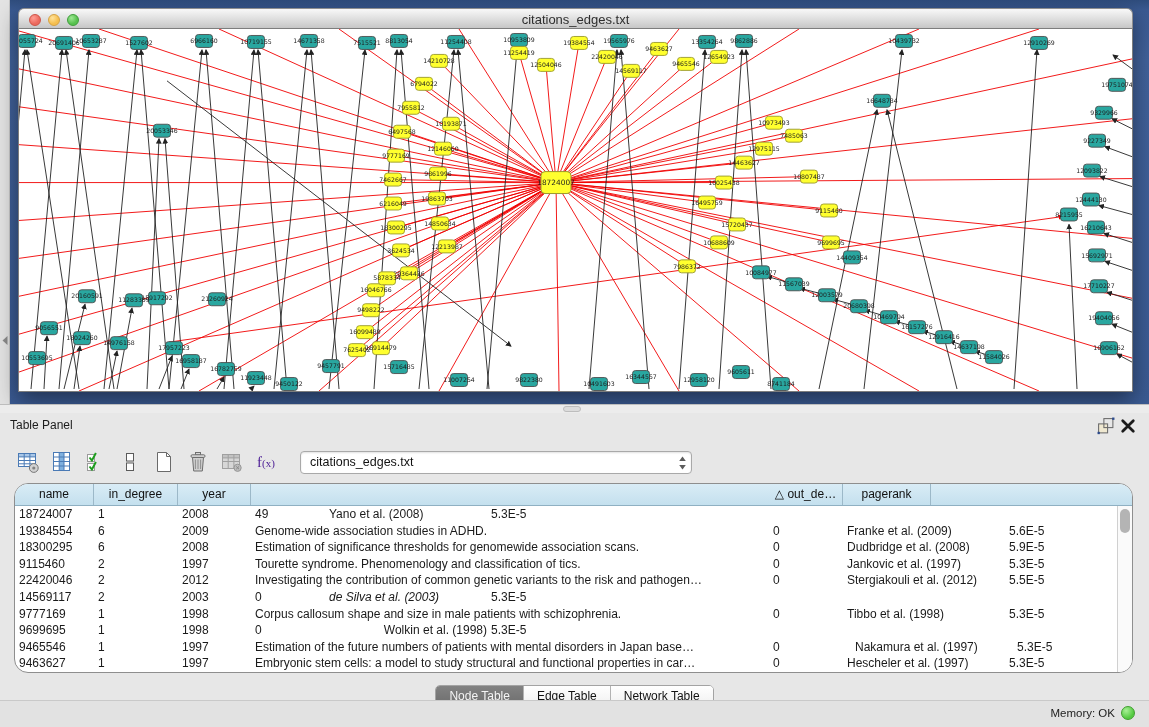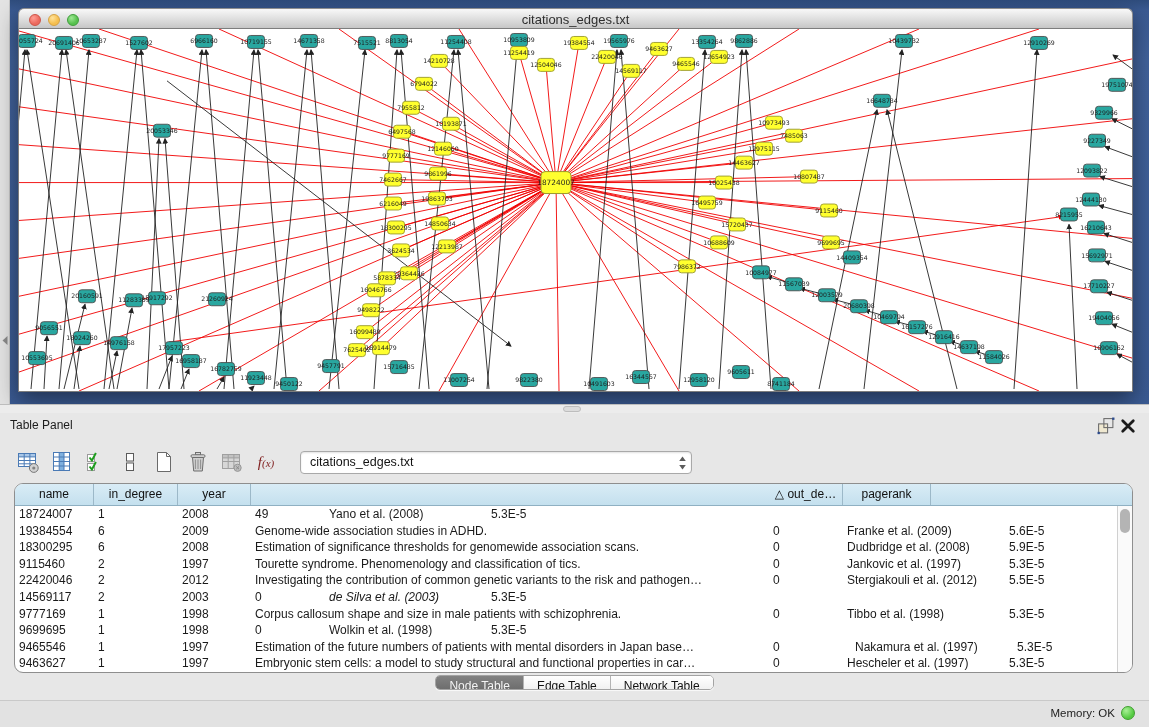--- a/index.html
+++ b/index.html
@@ -37,45 +37,45 @@
 
   
   #table-panel { position:absolute; left:0; top:413px; width:1149px; height:314px; background:#e7e7e7; }
   #panel-header { position:relative; height:26px; }
   #panel-title { position:absolute; left:10px; top:5px; font-size:12px; color:#1c1c1c; }
   #panel-float { position:absolute; right:34px; top:4px; width:18px; height:18px; }
   #panel-close { position:absolute; right:12px; top:4px; width:18px; height:18px; }
 
   #toolbar { position:absolute; left:14px; top:32px; height:34px; display:flex; align-items:center; gap:6px; }
   .tool { width:28px; height:28px; display:flex; align-items:center; justify-content:center; border-radius:3px; }
-  .fx { font-family:"Liberation Serif", serif; font-style:italic; font-size:15px; color:#7f1d1d; }
+  .fx { font-family:"Liberation Serif", serif; font-size:15px; color:#4c1d95; }
   .fx small { font-size:11px; }
   #combo { position:relative; margin-left:14px; width:392px; height:23px; background:#fff;
     border:1px solid #a9a9a9; border-radius:4px; box-shadow:inset 0 1px 2px rgba(0,0,0,.12);
     font-size:12.5px; color:#111; line-height:21px; padding-left:9px; }
   #combo-stepper { position:absolute; right:4px; top:3px; }
 
   #table-frame { position:absolute; left:14px; top:70px; width:1119px; height:190px;
-    background:#fff; border:1px solid #8e8e8e; border-radius:9px; overflow:hidden; }
+    background:#fff; border:1px solid #8e8e8e; border-radius:14px; overflow:hidden; }
   #thead { display:flex; height:22px; background:linear-gradient(#d9ecf6,#c4e0ee);
     border-bottom:1px solid #8fb0c2; }
   .th { flex:none; font-size:12px; color:#111; text-align:center; line-height:21px;
     border-right:1px solid #9cb8c8; overflow:hidden; white-space:nowrap; }
   #tbody { position:absolute; left:0; top:22px; right:15px; bottom:0; overflow:hidden; }
   .tr { display:flex; height:16.6px; }
   .td { flex:none; font-size:12px; color:#1a1a1a; line-height:16.4px; padding-left:4px;
     overflow:hidden; white-space:nowrap; }
   #vscroll { position:absolute; right:0; top:22px; bottom:0; width:15px;
     background:#fafafa; border-left:1px solid #d0d0d0; }
   #vthumb { position:absolute; left:2px; top:3px; width:10px; height:24px;
     background:#b4b4b4; border-radius:5px; }
 
   #tabs-row { position:absolute; left:0; top:262px; width:1149px; display:flex; justify-content:center; }
-  #tabs { display:inline-flex; height:15px; border:1px solid #a3a3a3; border-radius:5px;
-    overflow:hidden; background:#fff; box-shadow:0 1px 1px rgba(255,255,255,.8); }
+  #tabs { display:inline-flex; height:21px; border:1px solid #a3a3a3; border-radius:5px;
+    overflow:hidden; background:#fff; box-shadow:0 1px 1px rgba(255,255,255,.8);margin-top:10px; }
   .tab { font-size:12px; line-height:20px; padding:0 13px; color:#111;
     background:linear-gradient(#ffffff,#f1f1f1); border-right:1px solid #b3b3b3; }
   .tab:last-child { border-right:none; }
   .tab.active { background:linear-gradient(#828282,#6e6e6e); color:#f4f4f4; }
 
   
   #statusbar { position:absolute; left:0; top:700px; width:1149px; height:27px;
     background:#e2e2e2; border-top:1px solid #c9c9c9; }
   #memory { position:absolute; right:14px; top:5px; display:flex; align-items:center; gap:6px; }
   #memory-label { font-size:11.5px; color:#1c1c1c; }
@@ -614,21 +614,21 @@
             <div class="td" style="width: 518px;">Corpus callosum shape and size in male patients with schizophrenia.</div>
             <div class="td" style="width: 74px;">0</div>
             <div class="td" style="width: 162px;">Tibbo et al. (1998)</div>
             <div class="td" style="width: 88px;">5.3E-5</div>
           </div>
           <div class="tr">
             <div class="td" style="width: 79px;">9699695</div>
             <div class="td" style="width: 84px;">1</div>
             <div class="td" style="width: 73px;">1998</div>
             <div class="td" style="width: 74px;">0</div>
-            <div class="td" style="width: 162px;">Wolkin et al. (1998)</div>
+            <div class="td" style="width: 162px; text-align: right;">Wolkin et al. (1998)</div>
             <div class="td" style="width: 88px;">5.3E-5</div>
           </div>
           <div class="tr">
             <div class="td" style="width: 79px;">9465546</div>
             <div class="td" style="width: 84px;">1</div>
             <div class="td" style="width: 73px;">1997</div>
             <div class="td" style="width: 518px;">Estimation of the future numbers of patients with mental disorders in Japan base…</div>
             <div class="td" style="width: 74px;">0</div>
             <div class="td" style="width: 162px; margin-left: 8px;">Nakamura et al. (1997)</div>
             <div class="td" style="width: 88px;">5.3E-5</div>

